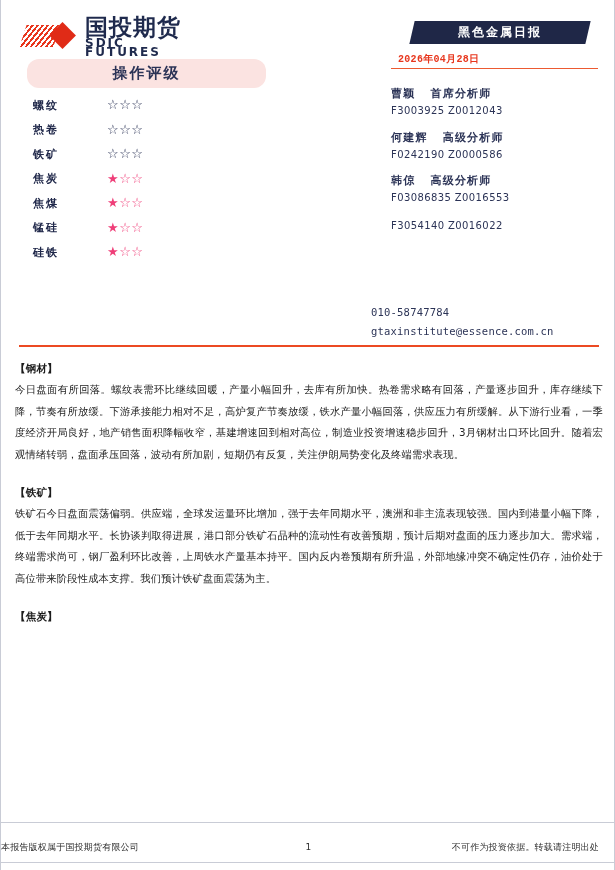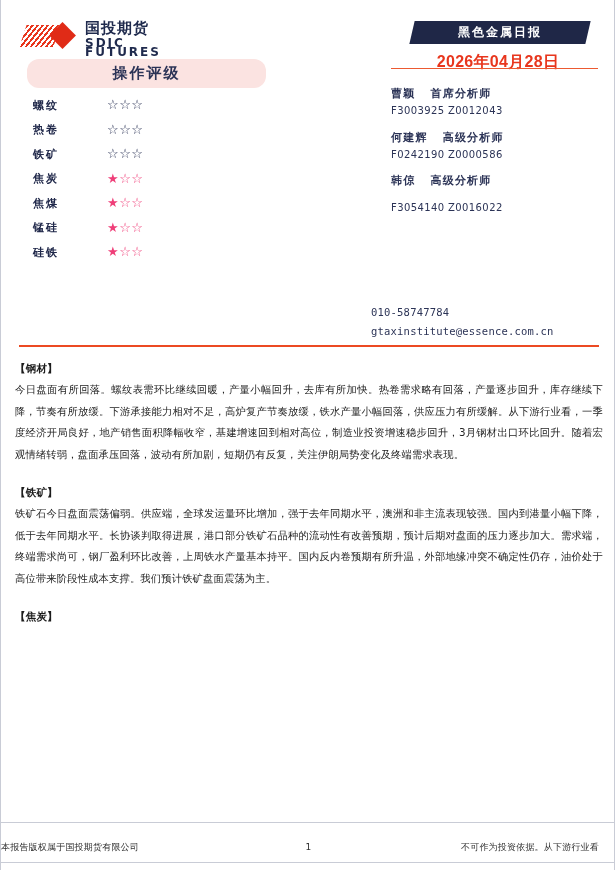--- a/index.html
+++ b/index.html
@@ -65,22 +65,22 @@
     width: 19px; height: 19px;
     background: #e02b17;
     transform: rotate(45deg);
   }
   .logo-text {
     position: absolute;
     left: 62px; top: 0px;
     width: 118px;
   }
   .logo-cn {
-    font-family: Liberation Sans, sans-serif;
-    font-size: 15px;
+    font-family: Liberation Serif, serif;
+    font-size: 23px;
     font-weight: 700;
     color: #1f2a4d;
     letter-spacing: 1px;
     line-height: 22px;
   }
   .logo-en {
     font-family: "DejaVu Sans", "Liberation Sans", sans-serif;
     font-size: 12px;
     font-weight: 700;
     color: #1f2a4d;
@@ -158,23 +158,23 @@
     font-size: 12px;
     font-weight: 700;
     color: #ffffff;
     letter-spacing: 2px;
   }
   .report-date {
     position: absolute;
     left: 397px;
     top: 52px;
     width: 200px;
-    text-align: center;
-    font-family: Liberation Sans, sans-serif;
-    font-size: 16px;
+    text-align: left;
+    font-family: Liberation Mono, monospace;
+    font-size: 10px;
     font-weight: 700;
     color: #e8361d;
     letter-spacing: 0.3px;
   }
   .date-rule {
     position: absolute;
     left: 390px;
     top: 68px;
     width: 207px;
     height: 1.4px;
@@ -375,20 +375,21 @@
           <span>高级分析师</span>
         </div>
         <div class="analyst-lic">F0242190  Z0000586</div>
       </div>
       <div class="analyst-block">
         <div class="analyst-name">
           <span>韩倞</span>
           &nbsp;
           <span>高级分析师</span>
         </div>
+        <div class="analyst-lic">F03086835  Z0016553</div>
       </div>
       <div class="analyst-block">
         <div class="analyst-lic">F3054140  Z0016022</div>
       </div>
     </div>
 
     <div class="contact">
       <div>010-58747784</div>
       <div>gtaxinstitute@essence.com.cn</div>
     </div>
@@ -412,18 +413,18 @@
 
   <div class="footer-rule-top"></div>
   <div class="footer">
     <div class="footer-left">
       <span>本报告版权属于国投期货有限公司</span>
     </div>
     <div class="footer-center">
       <span>1</span>
     </div>
     <div class="footer-right">
-      <span>不可作为投资依据。从下游行业看</span>
+      <span>不可作为投资依据。转载请注明出处</span>
     </div>
   </div>
   <div class="footer-rule-bottom"></div>
 
 </div>
 
 </body></html>

